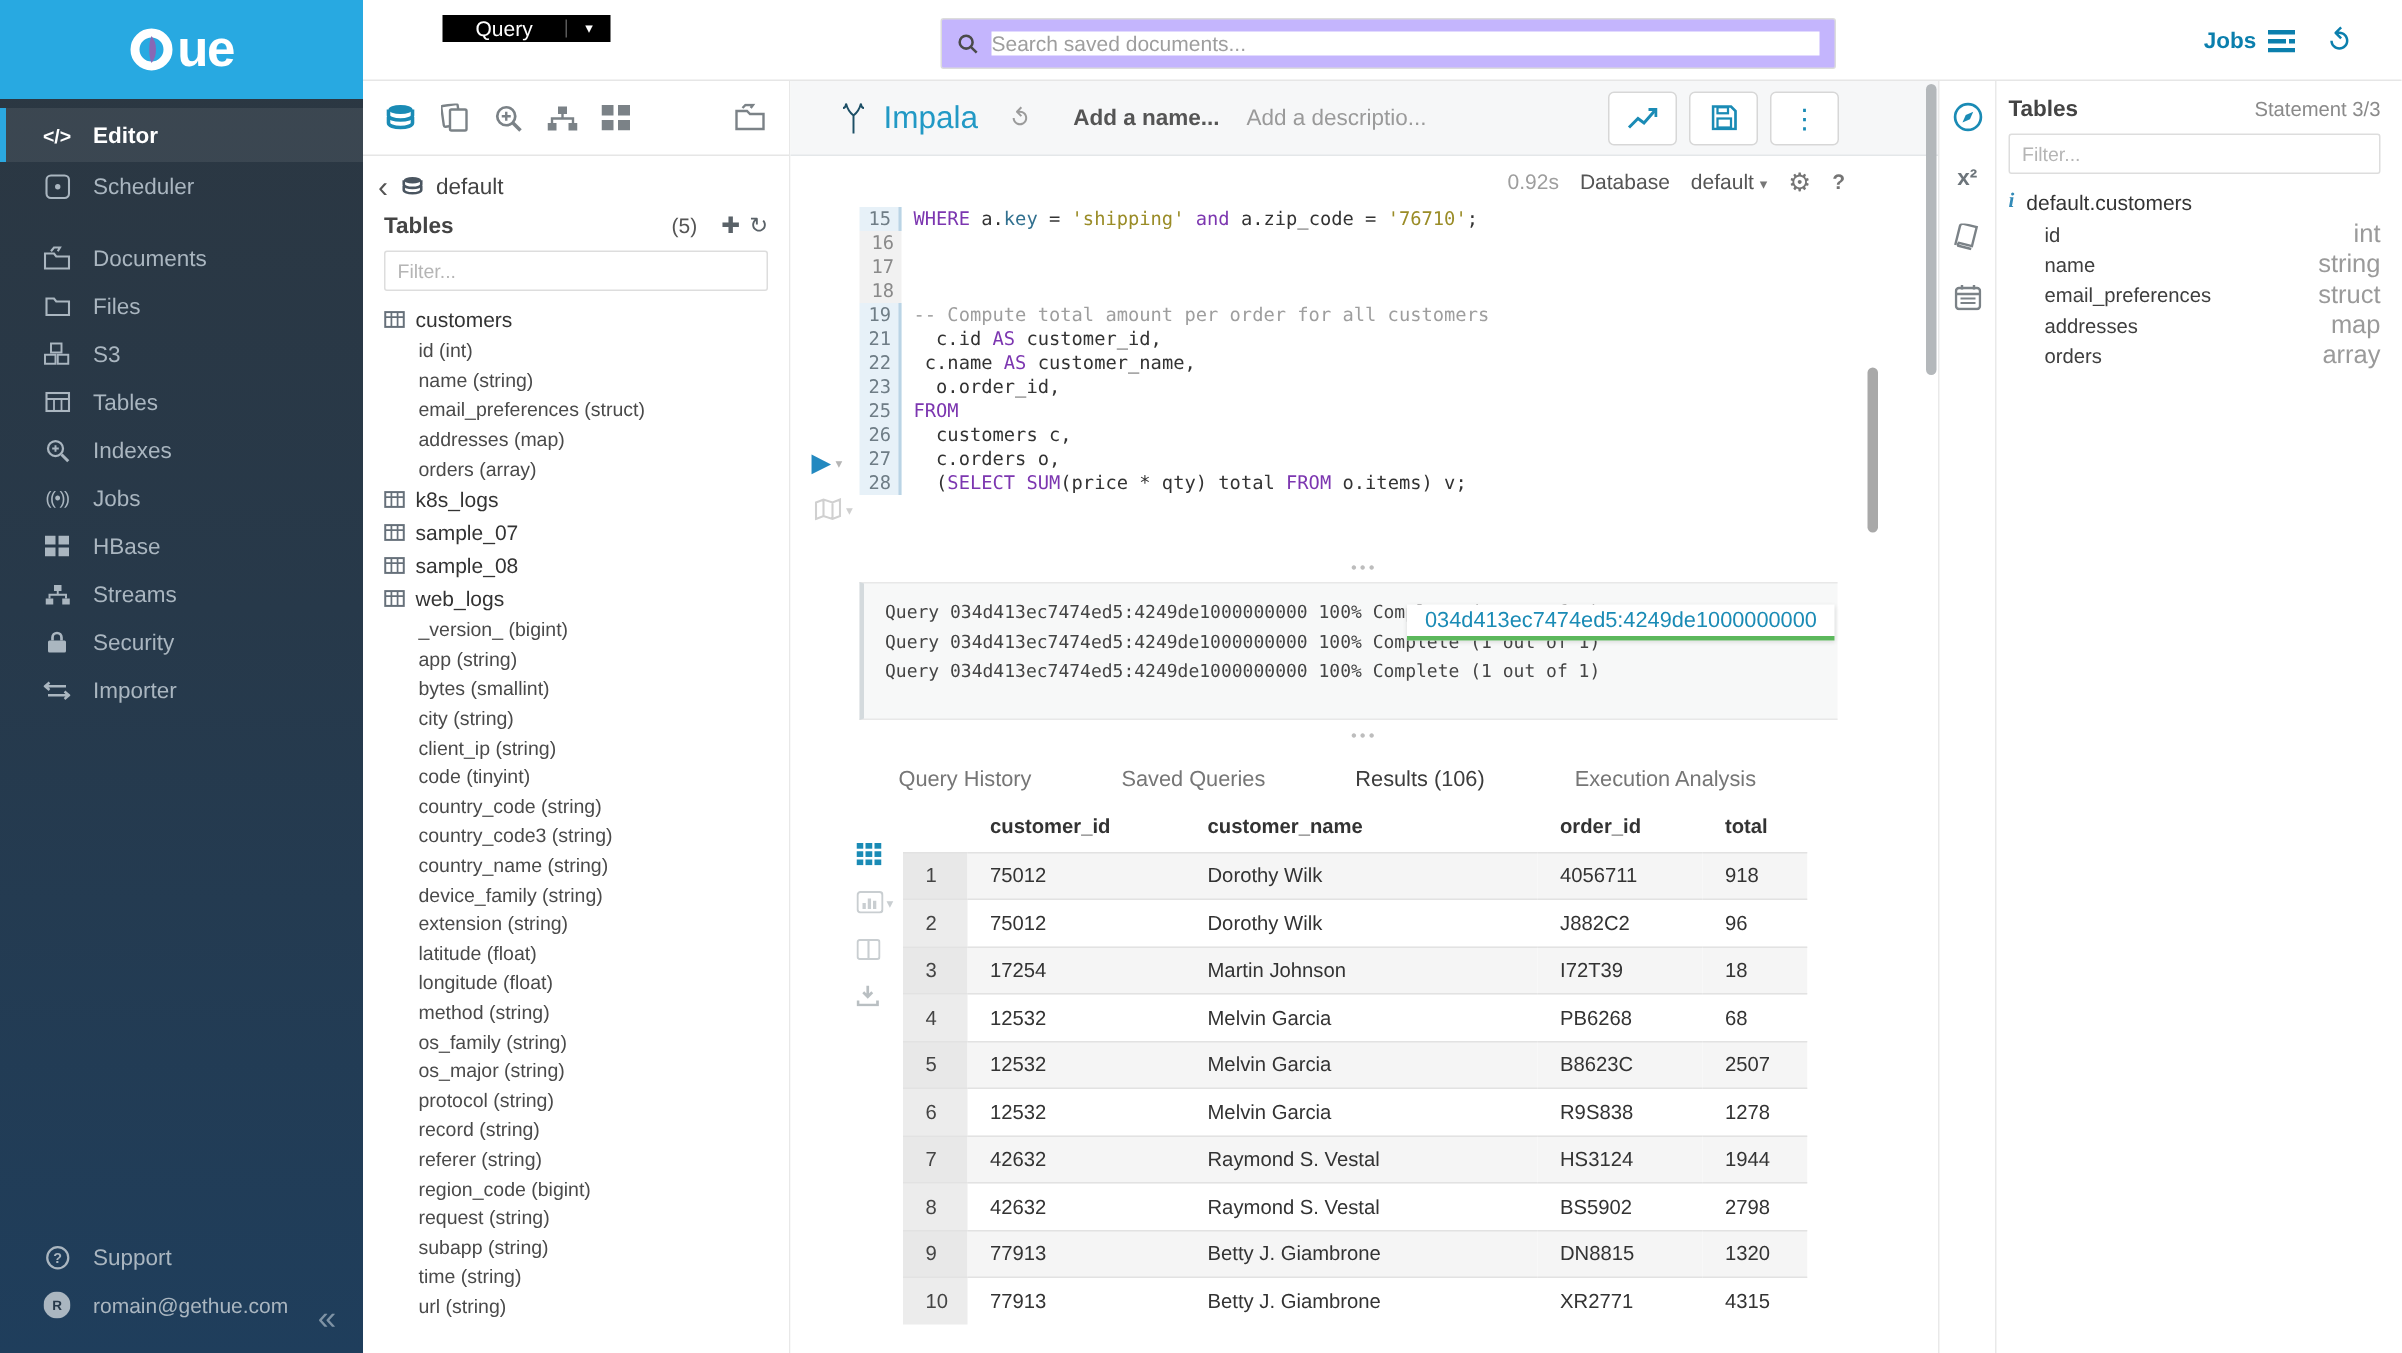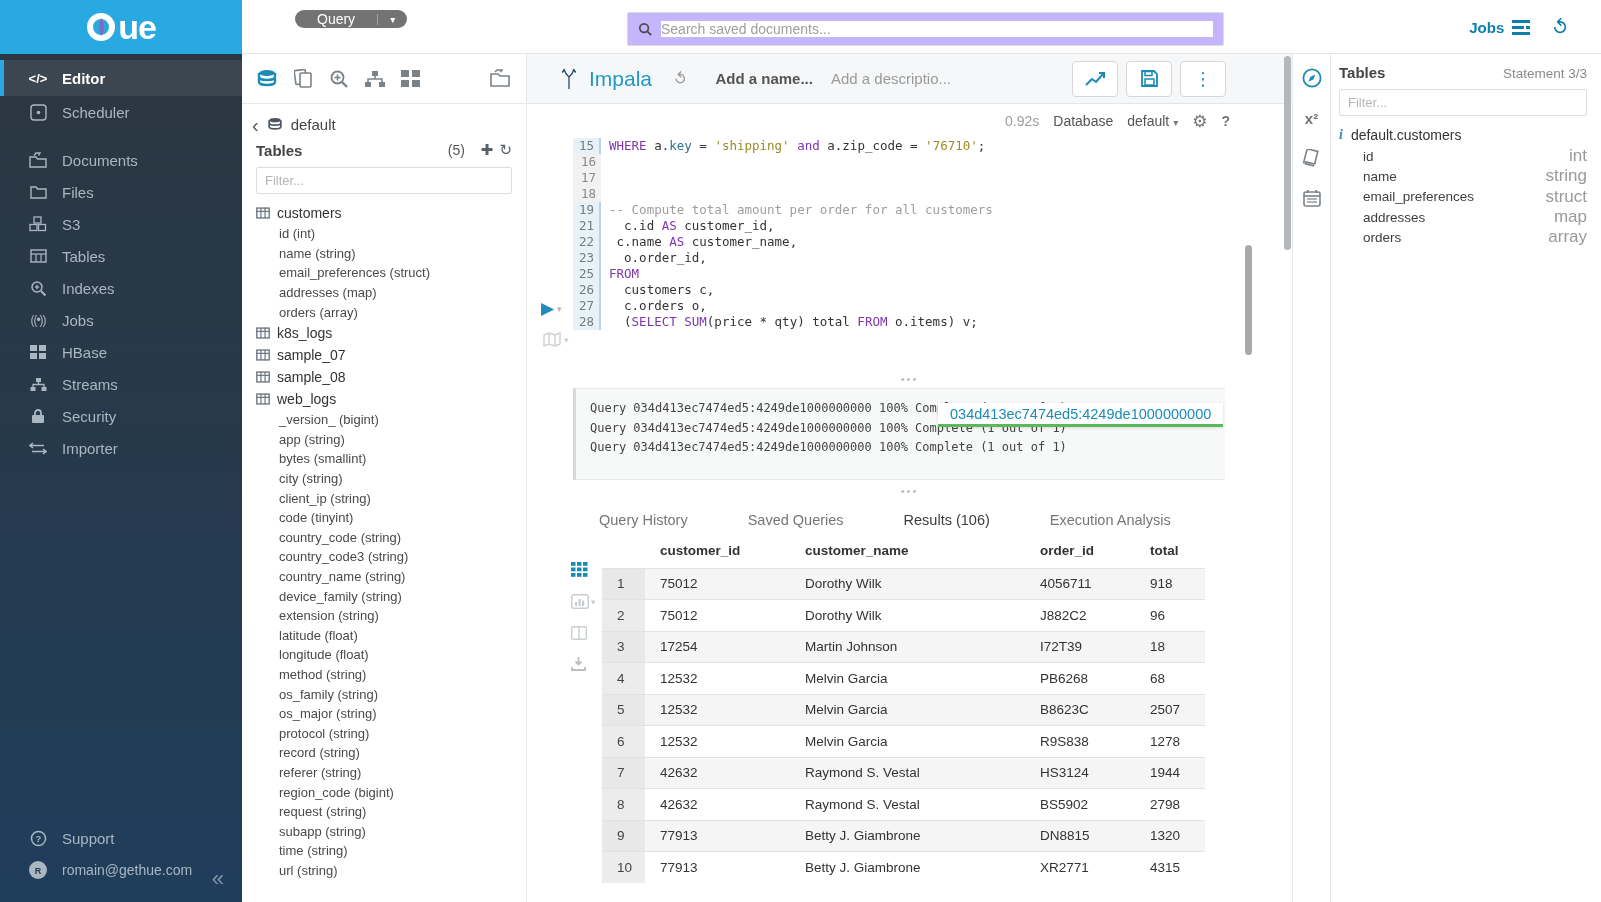--- a/index.html
+++ b/index.html
@@ -2,35 +2,35 @@
 <html><head>
 <meta charset="utf-8">
 <style>
   * { margin:0; padding:0; box-sizing:border-box; }
   html,body { width:1601px; height:902px; overflow:hidden; font-family:"Liberation Sans",sans-serif; background:#fff; color:#333; }
   svg { display:block; }
 
   
   #sidebar { position:absolute; left:0; top:0; width:242px; height:902px;
     background:linear-gradient(180deg,#2c3741 0%,#27394a 45%,#1f3e5c 100%); z-index:5; }
-  #logo { height:54px; background:#28a9e1; display:flex; align-items:center; justify-content:center; gap:2px; }
+  #logo { height:66px; background:#28a9e1; display:flex; align-items:center; justify-content:center; gap:2px; }
   #logo .ue { color:#fff; font-size:34px; font-weight:bold; letter-spacing:-1px; }
   .nav { margin-top:6px; }
   .nav-item { height:32px; display:flex; align-items:center; padding-left:24px; gap:14px;
     color:#aab6c0; font-size:15px; cursor:pointer; border-left:4px solid transparent; }
   .nav-item .nico { width:20px; display:flex; justify-content:center; align-items:center; color:#aab6c0; font-size:12px; }
   .nav-item.active { background:rgba(255,255,255,.08); border-left:4px solid #2ba8e0; color:#fff; font-weight:bold; height:36px; }
   .nav-item.active .nico { color:#fff; }
   .nav-gap { height:16px; }
   #sidebar-bottom { position:absolute; bottom:16px; left:0; right:0; }
   #collapse { position:absolute; right:18px; bottom:-6px; color:#7f93a5; font-size:22px; cursor:pointer; }
 
   
   #topbar { position:absolute; left:242px; top:0; width:1359px; height:54px; background:#fff; border-bottom:1px solid #e6e6e6; }
-  #query-btn { position:absolute; left:53px; top:10px; height:18px; background:#737373; border-radius:12px;
+  #query-btn { position:absolute; left:53px; top:10px; height:18px; background:#000000; border-radius:0;
     display:flex; align-items:center; color:#fff; font-size:14px; cursor:pointer; }
   #query-btn .qlabel { padding:0 22px; }
   #query-btn .qcaret { padding:0 12px; border-left:1px solid rgba(255,255,255,.35); font-size:10px; }
   #search-box { position:absolute; left:385px; top:12px; width:597px; height:30px; border:1px solid #dcdcdc; border-radius:2px;
     display:flex; align-items:center; padding:16px 10px; gap:8px; background:#c4b5fd; }
   #search-box input { border:none; outline:none; flex:1; font-size:14px; color:#555; font-family:"Liberation Sans",sans-serif; }
   #search-box input::placeholder { color:#9e9e9e; }
   #topbar-right { position:absolute; right:32px; top:0; height:54px; display:flex; align-items:center; gap:22px; }
   #jobs-link { display:flex; align-items:center; gap:8px; color:#0b7fad; font-weight:bold; font-size:15px; cursor:pointer; }
   #history-top { color:#0b7fad; font-size:20px; transform:rotate(-45deg); cursor:pointer; }

